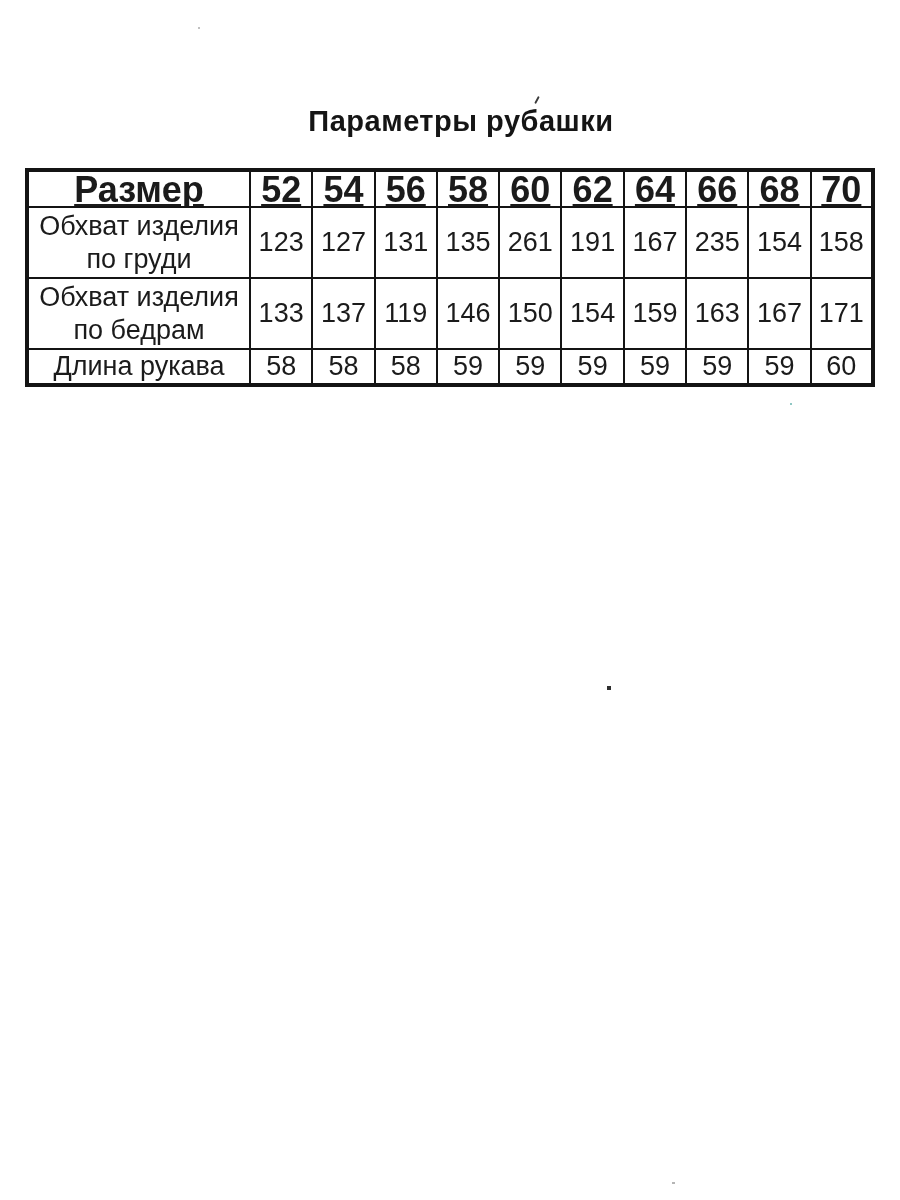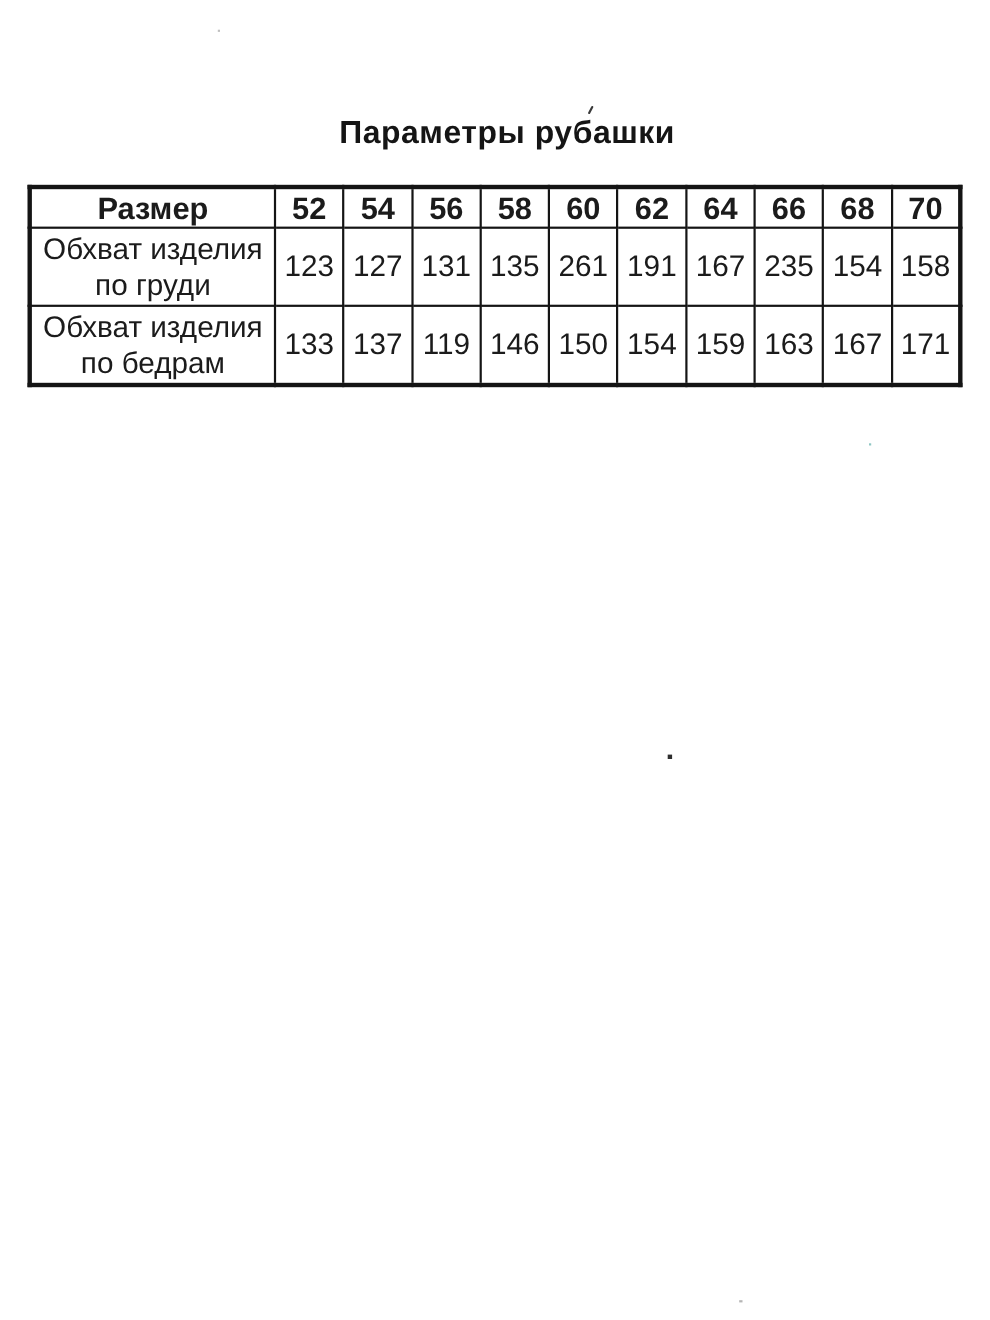--- a/index.html
+++ b/index.html
@@ -42,22 +42,23 @@
     text-align: center;
     vertical-align: middle;
     padding: 0;
     font-size: 27px;
     line-height: 33px;
     color: #1b1b1b;
     overflow: hidden;
   }
   .size-table thead th {
     font-weight: bold;
-    font-size: 28px;
+    font-size: 36px;
     height: 34px;
+    text-decoration: underline;
   }
   .size-table tr.row-tall td { height: 69px; }
   .size-table tr.row-short td { height: 33px; }
   col.label-col { width: 223px; }
   
   .speck {
     position: absolute;
     background: #444;
   }
   .speck-accent {
@@ -147,20 +148,33 @@
         <td>137</td>
         <td>119</td>
         <td>146</td>
         <td>150</td>
         <td>154</td>
         <td>159</td>
         <td>163</td>
         <td>167</td>
         <td>171</td>
       </tr>
+      <tr class="row-short">
+        <td><span>Длина рукава</span></td>
+        <td>58</td>
+        <td>58</td>
+        <td>58</td>
+        <td>59</td>
+        <td>59</td>
+        <td>59</td>
+        <td>59</td>
+        <td>59</td>
+        <td>59</td>
+        <td>60</td>
+      </tr>
     </tbody>
   </table>
 
   <div class="speck speck-teal"></div>
   <div class="speck speck-mid"></div>
   <div class="speck speck-bottom"></div>
 
 </div>
 
 </body></html>

